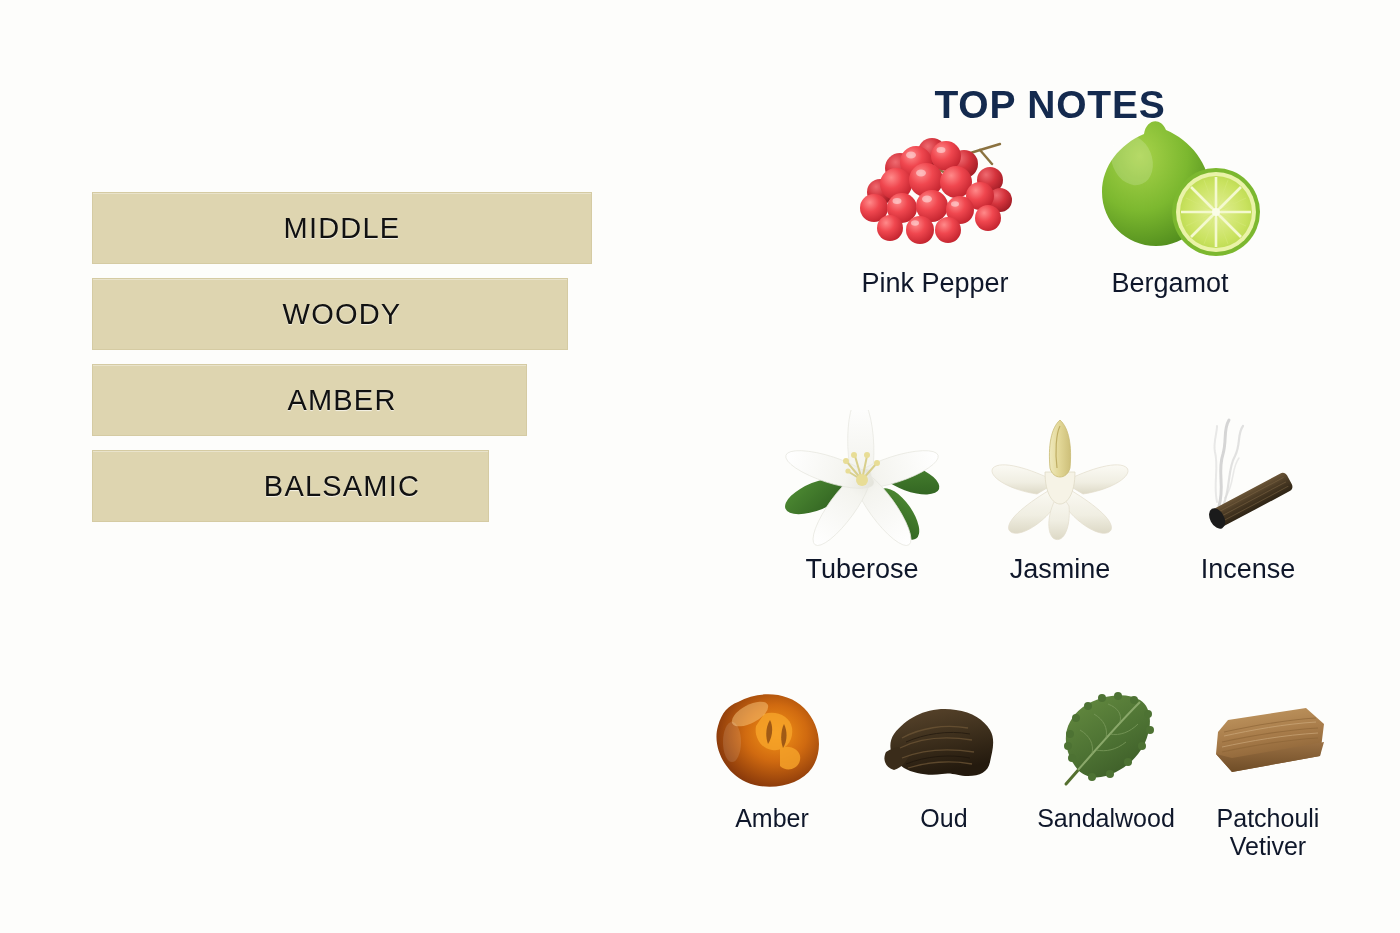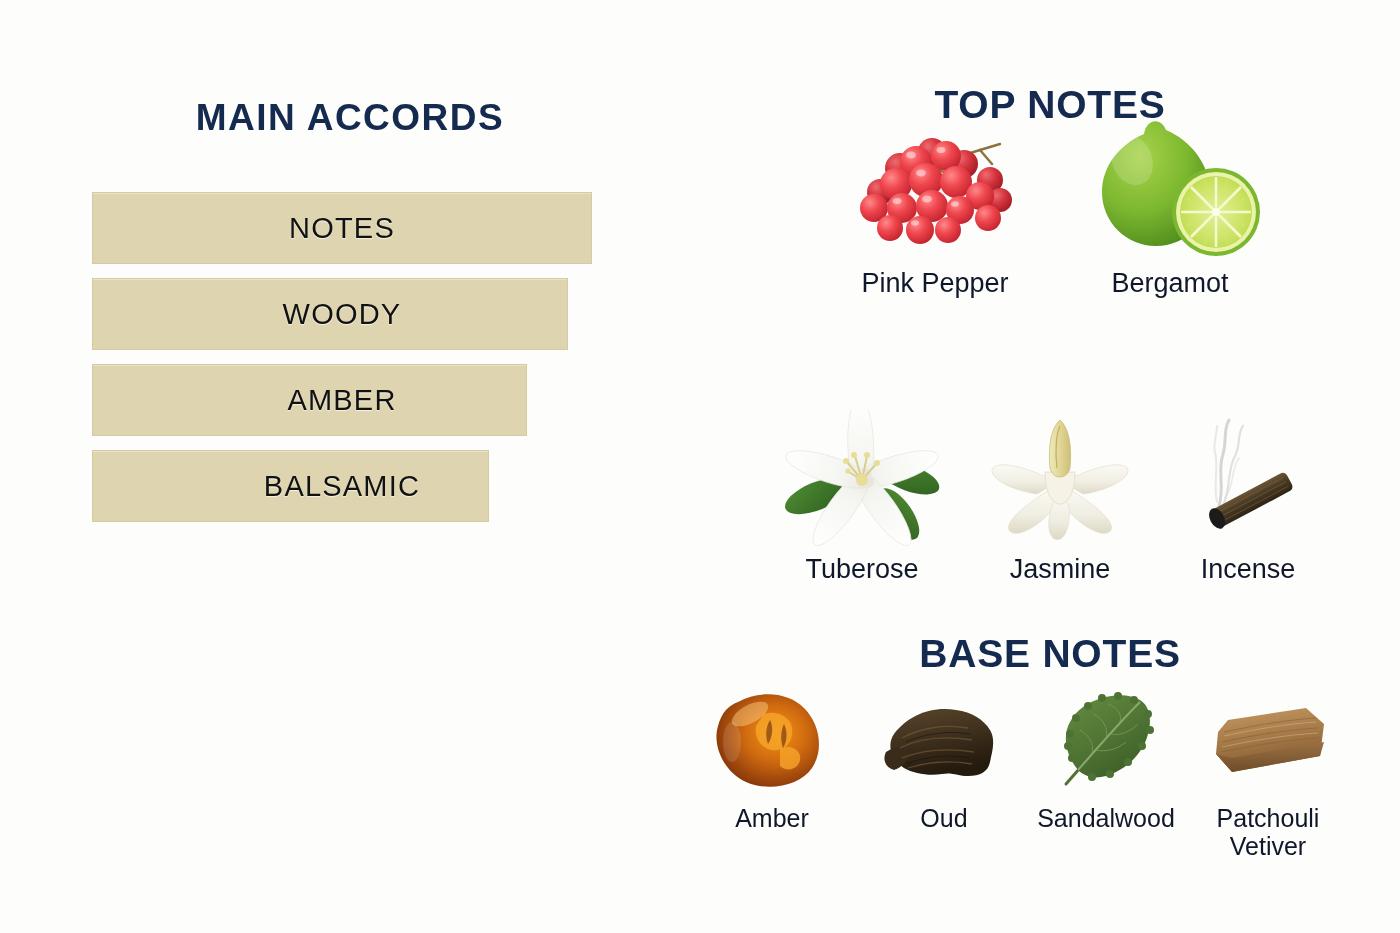--- a/index.html
+++ b/index.html
@@ -114,26 +114,25 @@
   }
   #top-notes-row .note-label { font-size: 27px; margin-top: 10px; }
   #middle-notes-row .note-label { font-size: 27px; margin-top: 4px; }
   #base-notes-row .note-label { font-size: 25px; margin-top: 4px; }
 </style>
 </head>
 <body>
 
 <div class="page">
 
-  <div class="section-title" id="main-accords-title">MAIN ACCORDS</div>
 
   <div id="accords-list">
 
     <div class="accord-bar" style="width:500px;">
-      <span class="accord-label">NOTES</span>
+      <span class="accord-label">MIDDLE</span>
     </div>
 
     <div class="accord-bar" style="width:476px;">
       <span class="accord-label">WOODY</span>
     </div>
 
     <div class="accord-bar" style="width:435px;">
       <span class="accord-label">AMBER</span>
     </div>
 
@@ -371,21 +370,20 @@
             <line x1="42" y1="97" x2="118" y2="97"></line>
           </g>
           <ellipse cx="40" cy="92" rx="7" ry="11" fill="#1b1b1b"></ellipse>
         </g>
       </svg>
       <div class="note-label">Incense</div>
     </div>
 
   </div>
 
-  <div class="section-title" id="base-notes-title">BASE NOTES</div>
 
   <div class="note-row" id="base-notes-row">
 
     <div class="note-item">
       <svg class="note-art" width="160" height="120" viewBox="0 0 160 120">
         <defs>
           <radialGradient id="amberG" cx="58%" cy="42%" r="72%">
             <stop offset="0%" stop-color="#f59517"></stop>
             <stop offset="42%" stop-color="#d06a10"></stop>
             <stop offset="80%" stop-color="#8f3d0b"></stop>

